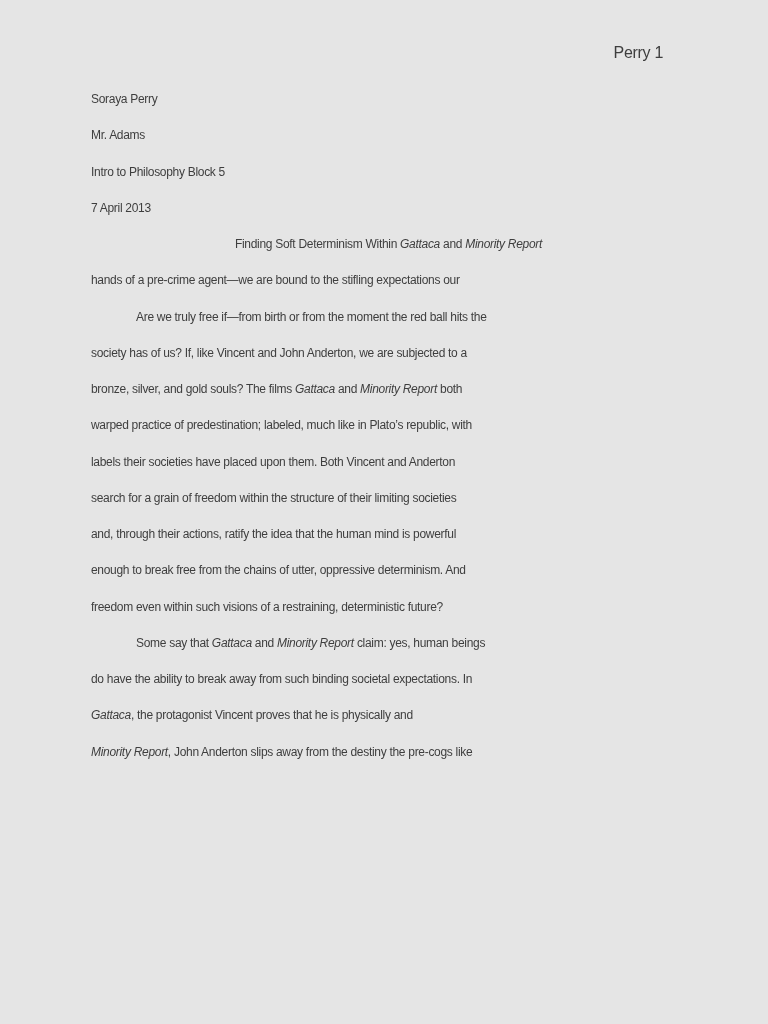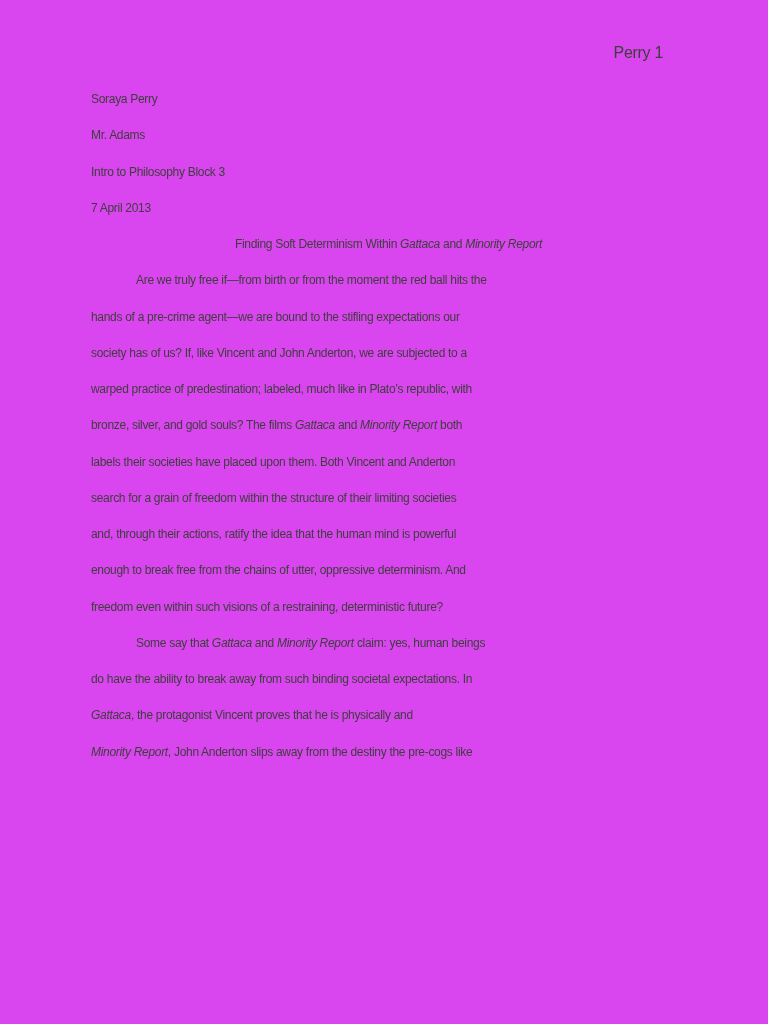--- a/index.html
+++ b/index.html
@@ -4,21 +4,21 @@
 <style>
   html, body {
     margin: 0;
     padding: 0;
     background: #ffffff;
   }
   .sheet {
     position: relative;
     width: 768px;
     height: 1024px;
-    background: #d946ef;
+    background: #e5e5e5;
     overflow: hidden;
     font-family: "Liberation Sans", sans-serif;
     color: #3e3e3e;
   }
   .page-number {
     position: absolute;
     top: 35px;
     right: 105px;
     font-size: 16px;
     line-height: 36.25px;
@@ -55,31 +55,31 @@
 <body>
 
 <div class="sheet">
 
   <div class="page-number">Perry 1</div>
 
   <div class="content">
 
     <div class="line">Soraya Perry</div>
     <div class="line">Mr. Adams</div>
-    <div class="line">Intro to Philosophy Block 3</div>
+    <div class="line">Intro to Philosophy Block 5</div>
     <div class="line">7 April 2013</div>
 
     <div class="title-line" id="essay-title"><span class="seg">Finding Soft Determinism Within </span><span class="seg-italic">Gattaca</span><span class="seg"> and </span><span class="seg-italic">Minority Report</span></div>
 
     <div id="essay-body">
+        <div class="line"><span class="seg">hands of a pre-crime agent—we are bound to the stifling expectations our</span></div>
         <div class="line indent"><span class="seg">Are we truly free if—from birth or from the moment the red ball hits the</span></div>
-        <div class="line"><span class="seg">hands of a pre-crime agent—we are bound to the stifling expectations our</span></div>
         <div class="line"><span class="seg">society has of us? If, like Vincent and John Anderton, we are subjected to a</span></div>
+        <div class="line"><span class="seg">bronze, silver, and gold souls? The films </span><span class="seg-italic">Gattaca</span><span class="seg"> and </span><span class="seg-italic">Minority Report</span><span class="seg"> both</span></div>
         <div class="line"><span class="seg">warped practice of predestination; labeled, much like in Plato’s republic, with</span></div>
-        <div class="line"><span class="seg">bronze, silver, and gold souls? The films </span><span class="seg-italic">Gattaca</span><span class="seg"> and </span><span class="seg-italic">Minority Report</span><span class="seg"> both</span></div>
         <div class="line"><span class="seg">labels their societies have placed upon them. Both Vincent and Anderton</span></div>
         <div class="line"><span class="seg">search for a grain of freedom within the structure of their limiting societies</span></div>
         <div class="line"><span class="seg">and, through their actions, ratify the idea that the human mind is powerful</span></div>
         <div class="line"><span class="seg">enough to break free from the chains of utter, oppressive determinism. And</span></div>
         <div class="line"><span class="seg">freedom even within such visions of a restraining, deterministic future?</span></div>
         <div class="line indent"><span class="seg">Some say that </span><span class="seg-italic">Gattaca</span><span class="seg"> and </span><span class="seg-italic">Minority Report</span><span class="seg"> claim: yes, human beings</span></div>
         <div class="line"><span class="seg">do have the ability to break away from such binding societal expectations. In</span></div>
         <div class="line"><span class="seg-italic">Gattaca</span><span class="seg">, the protagonist Vincent proves that he is physically and</span></div>
         <div class="line"><span class="seg-italic">Minority Report</span><span class="seg">, John Anderton slips away from the destiny the pre-cogs like</span></div>
       </div>

